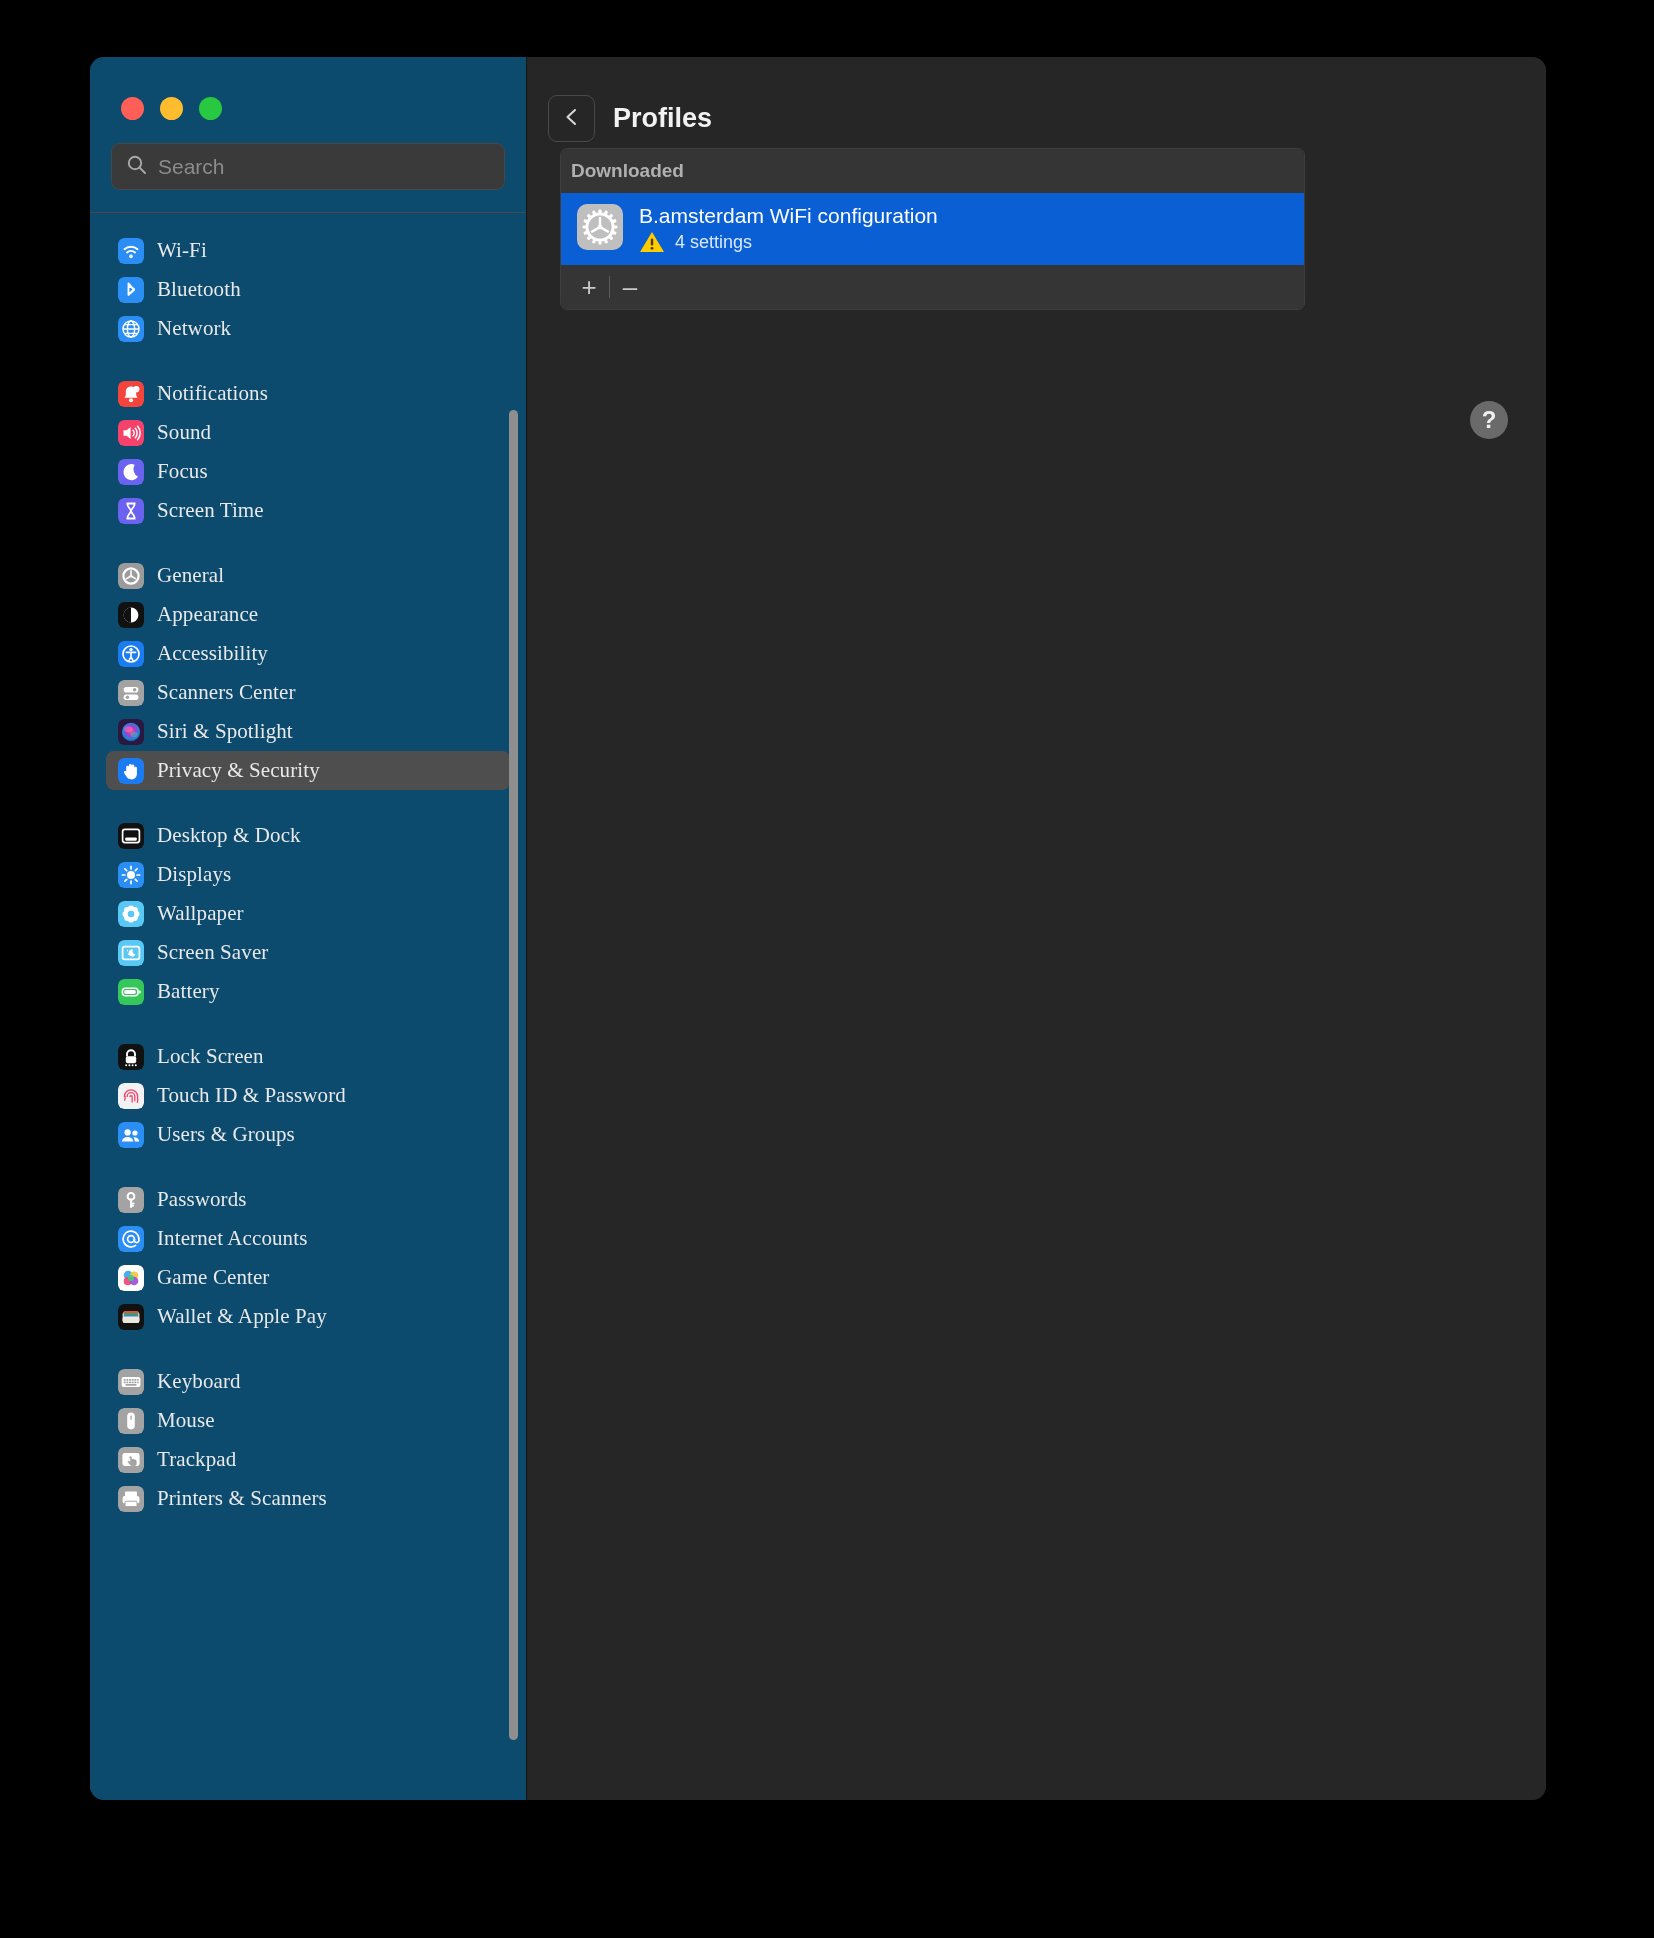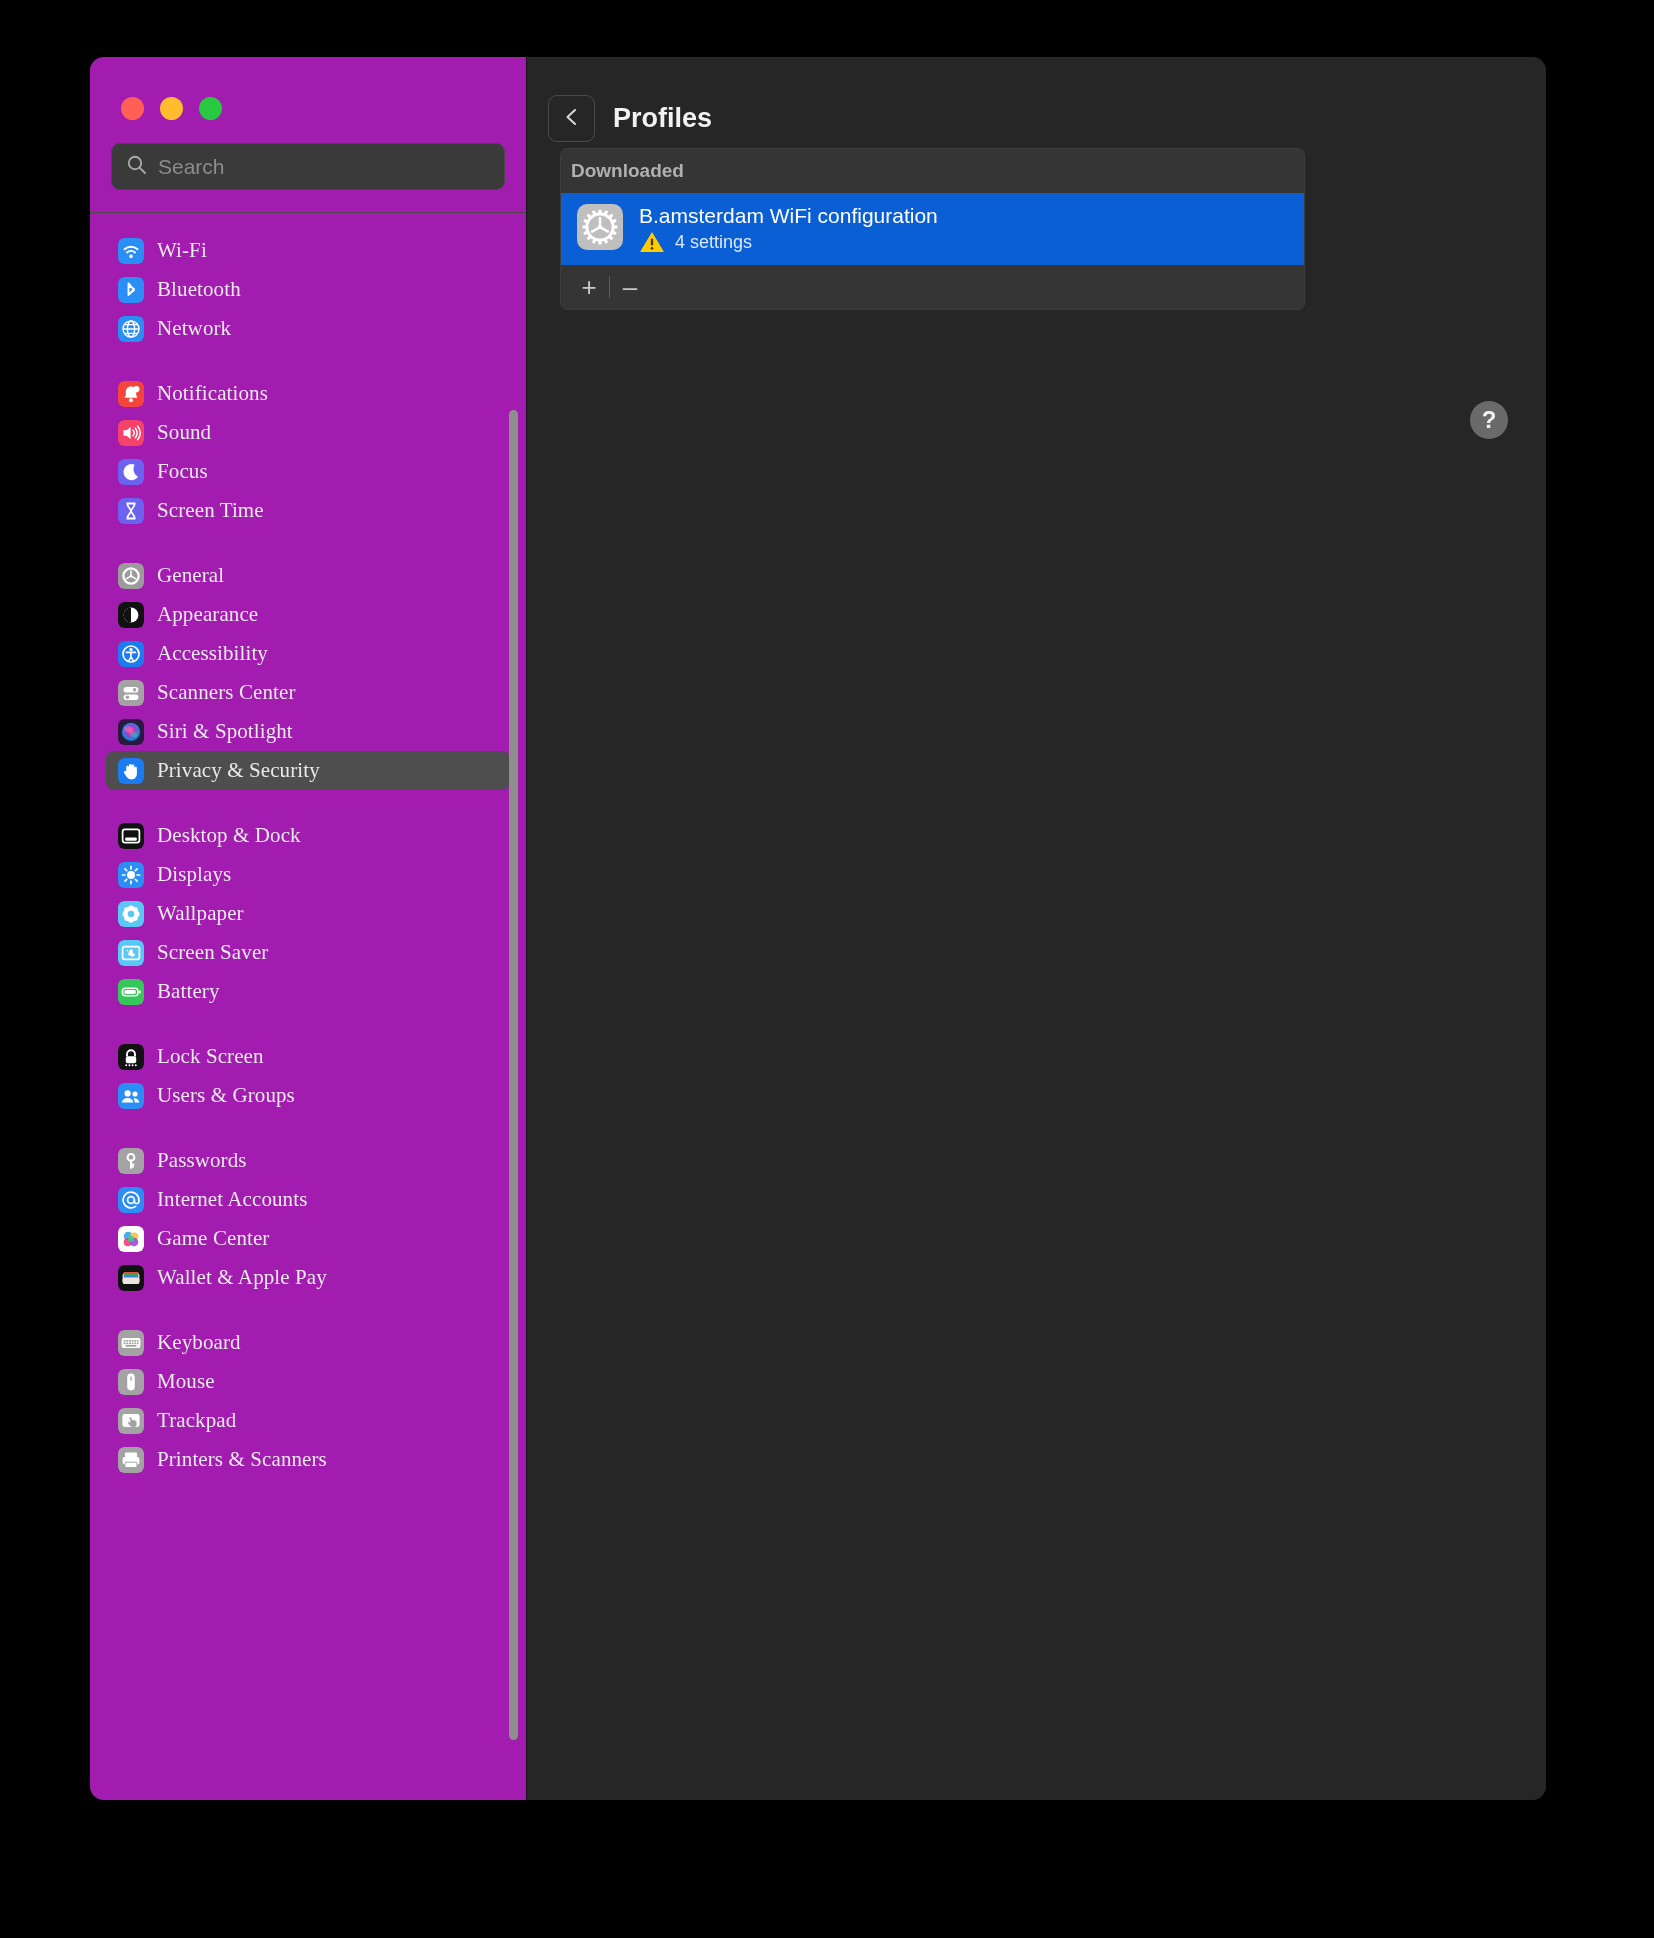--- a/index.html
+++ b/index.html
@@ -17,21 +17,21 @@
     width: 1456px; height: 1743px;
     border-radius: 14px;
     overflow: hidden;
     display: flex;
     background: #262626;
   }
 
   
   .sidebar {
     width: 437px;
-    background: #a21caf;
+    background: #0c4a6e;
     position: relative;
     display: flex;
     flex-direction: column;
     border-right: 1px solid #151515;
   }
   .traffic-lights {
     display: flex;
     gap: 16px;
     padding: 40px 0 0 31px;
     height: 86px;
@@ -510,20 +510,35 @@
         <rect x="7.8" y="12.2" width="10.4" height="7" rx="2" fill="white"></rect>
         <g fill="white">
                   <circle cx="8.2" cy="21.2" r="0.95"></circle>
                   <circle cx="11.4" cy="21.2" r="0.95"></circle>
         <circle cx="14.6" cy="21.2" r="0.95"></circle>
                   <circle cx="17.8" cy="21.2" r="0.95"></circle>
                 </g>
               </svg>
             </span>
             <span class="nav-label">Lock Screen</span>
+          </div>
+          <div class="nav-item">
+            <span class="nav-icon">
+              <svg width="26" height="26" viewBox="0 0 26 26">
+        <rect width="26" height="26" rx="6" fill="#f2f2f2"></rect>
+        <g fill="none" stroke="#f1486e" stroke-width="1.35" stroke-linecap="round">
+        <path d="M6.4 13.4a6.6 6.6 0 0 1 13.2 0v3.4"></path>
+        <path d="M9.2 13.4a3.8 3.8 0 0 1 7.6 0v4.4"></path>
+        <path d="M11.9 13.6a1.2 1.2 0 0 1 2.3 0v5.4"></path>
+        <path d="M6.6 17.2c.6-1.2.6-2.6.6-3.8"></path>
+        <path d="M19.4 19.4a10 10 0 0 0 .3-2.6"></path>
+                </g>
+              </svg>
+            </span>
+            <span class="nav-label">Touch ID &amp; Password</span>
           </div>
           <div class="nav-item">
             <span class="nav-icon">
               <svg width="26" height="26" viewBox="0 0 26 26">
        <rect width="26" height="26" rx="6" fill="#2b8ef5"></rect>
                 <g fill="white">
         <circle cx="9.6" cy="10.4" r="3.1"></circle>
                   <circle cx="17" cy="11" r="2.6"></circle>
         <path d="M3.8 19.6c.5-3 2.8-4.6 5.8-4.6s5.3 1.6 5.8 4.6z"></path>
         <path d="M15.4 15.3c2.6-.4 5.4 1 6 4.3h-4.6a6.7 6.7 0 0 0-1.4-4.3z"></path>

